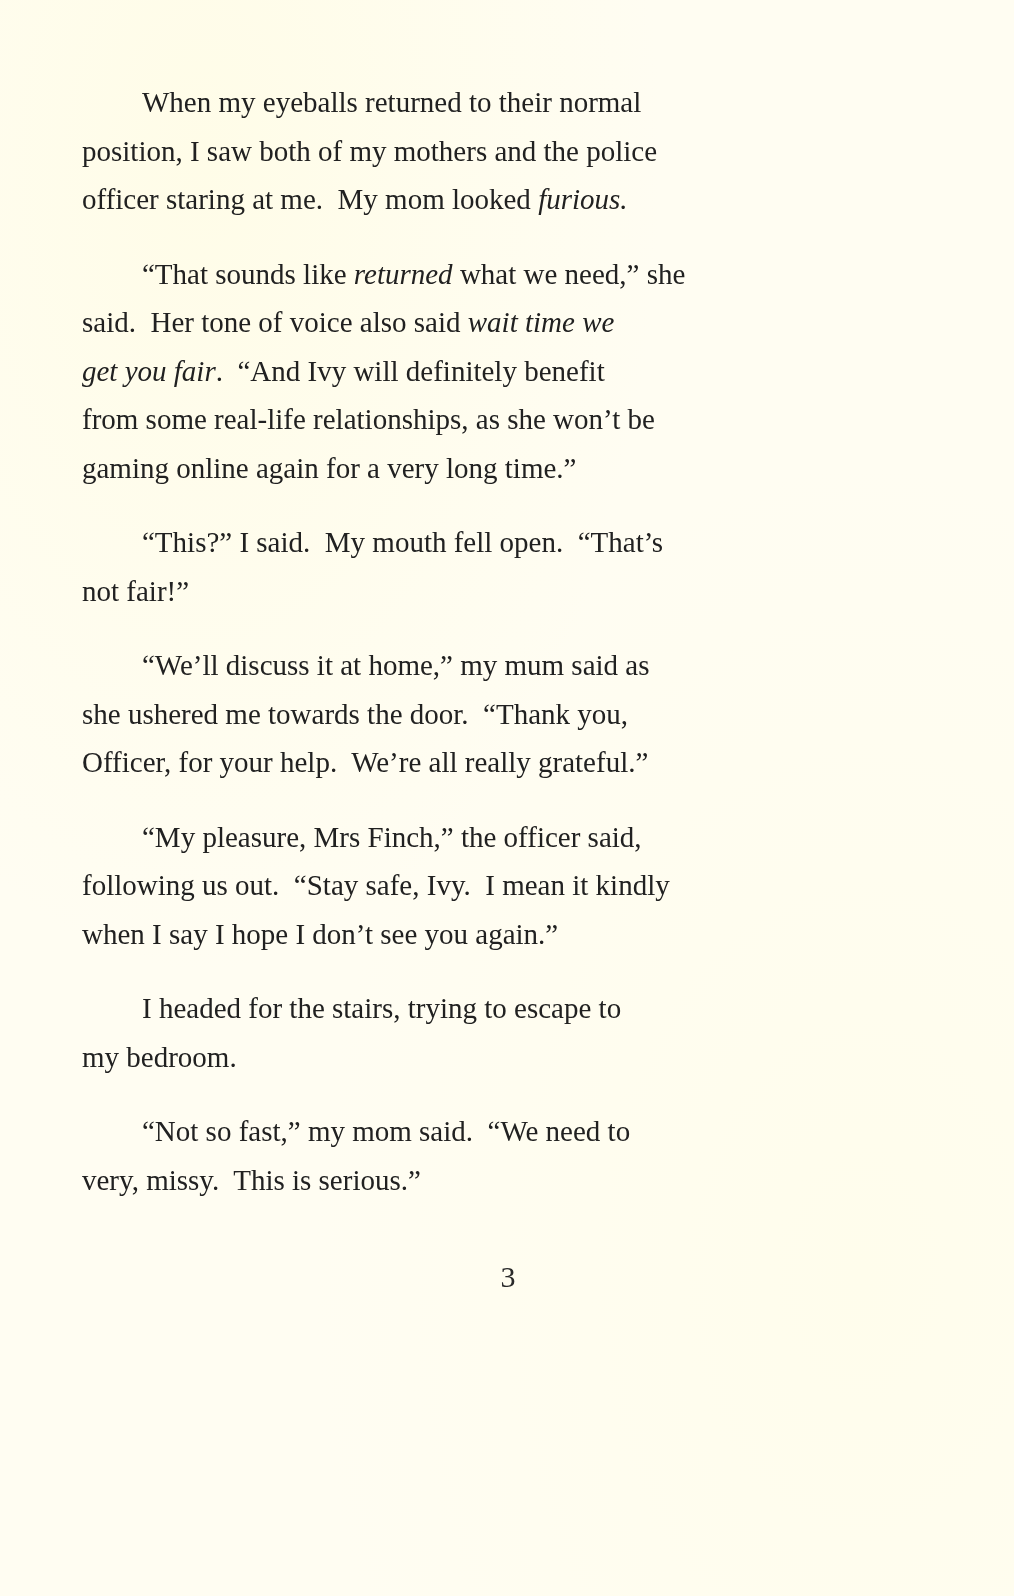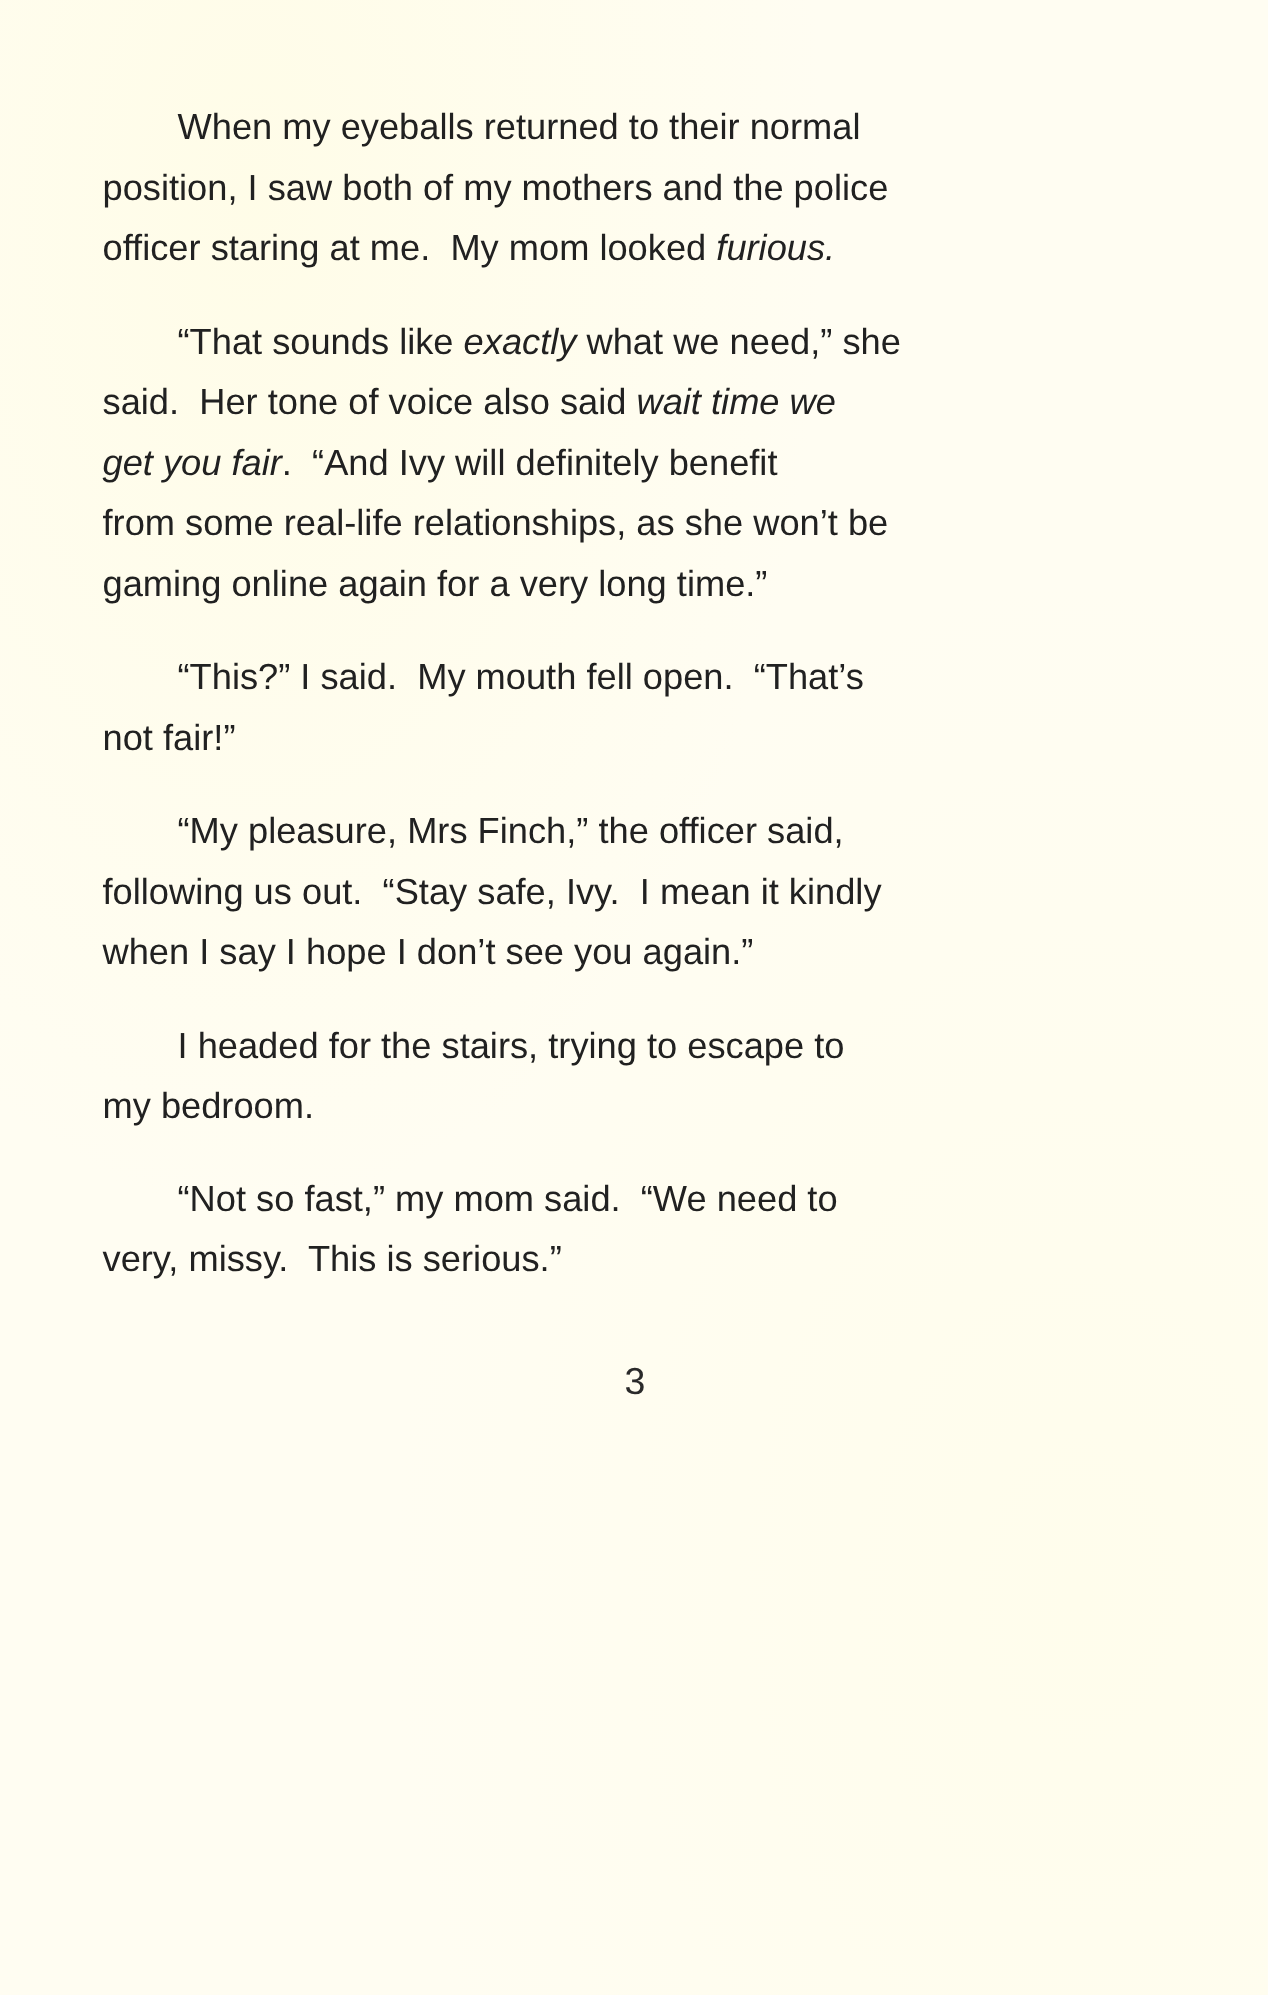--- a/index.html
+++ b/index.html
@@ -14,21 +14,21 @@
   }
   .book-page {
     box-sizing: border-box;
     width: 1014px;
     height: 1596px;
     padding: 78px 80px 0 82px;
     background:
       radial-gradient(ellipse at 20% 10%, rgba(255,252,225,0.6), rgba(255,253,242,0) 40%),
       radial-gradient(ellipse at 85% 80%, rgba(255,253,230,0.5), rgba(255,253,242,0) 45%),
       #fffdf2;
-    font-family: Liberation Sans, sans-serif;
+    font-family: Liberation Serif, serif;
     color: #212121;
     font-size: 29px;
     line-height: 48.5px;
   }
   .paragraphs p {
     margin: 0 0 26px 0;
     white-space: pre;
     text-indent: 60px;
     letter-spacing: 0px;
   }
@@ -44,27 +44,30 @@
   }
 </style>
 </head>
 <body>
 
 <div class="book-page">
   <div class="paragraphs">
       <p>When my eyeballs returned to their normal
 position, I saw both of my mothers and the police
 officer staring at me.  My mom looked <em>furious.</em></p>
-      <p>“That sounds like <em>exactly</em> what we need,” she
+      <p>“That sounds like <em>returned</em> what we need,” she
 said.  Her tone of voice also said <em>wait time we</em>
 <em>get you fair</em>.  “And Ivy will definitely benefit
 from some real-life relationships, as she won’t be
 gaming online again for a very long time.”</p>
       <p>“This?” I said.  My mouth fell open.  “That’s
 not fair!”</p>
+      <p>“We’ll discuss it at home,” my mum said as
+she ushered me towards the door.  “Thank you,
+Officer, for your help.  We’re all really grateful.”</p>
       <p>“My pleasure, Mrs Finch,” the officer said,
 following us out.  “Stay safe, Ivy.  I mean it kindly
 when I say I hope I don’t see you again.”</p>
       <p>I headed for the stairs, trying to escape to
 my bedroom.</p>
       <p>“Not so fast,” my mom said.  “We need to
 very, missy.  This is serious.”</p>
     </div>
   <div class="page-number">3</div>
 </div>

